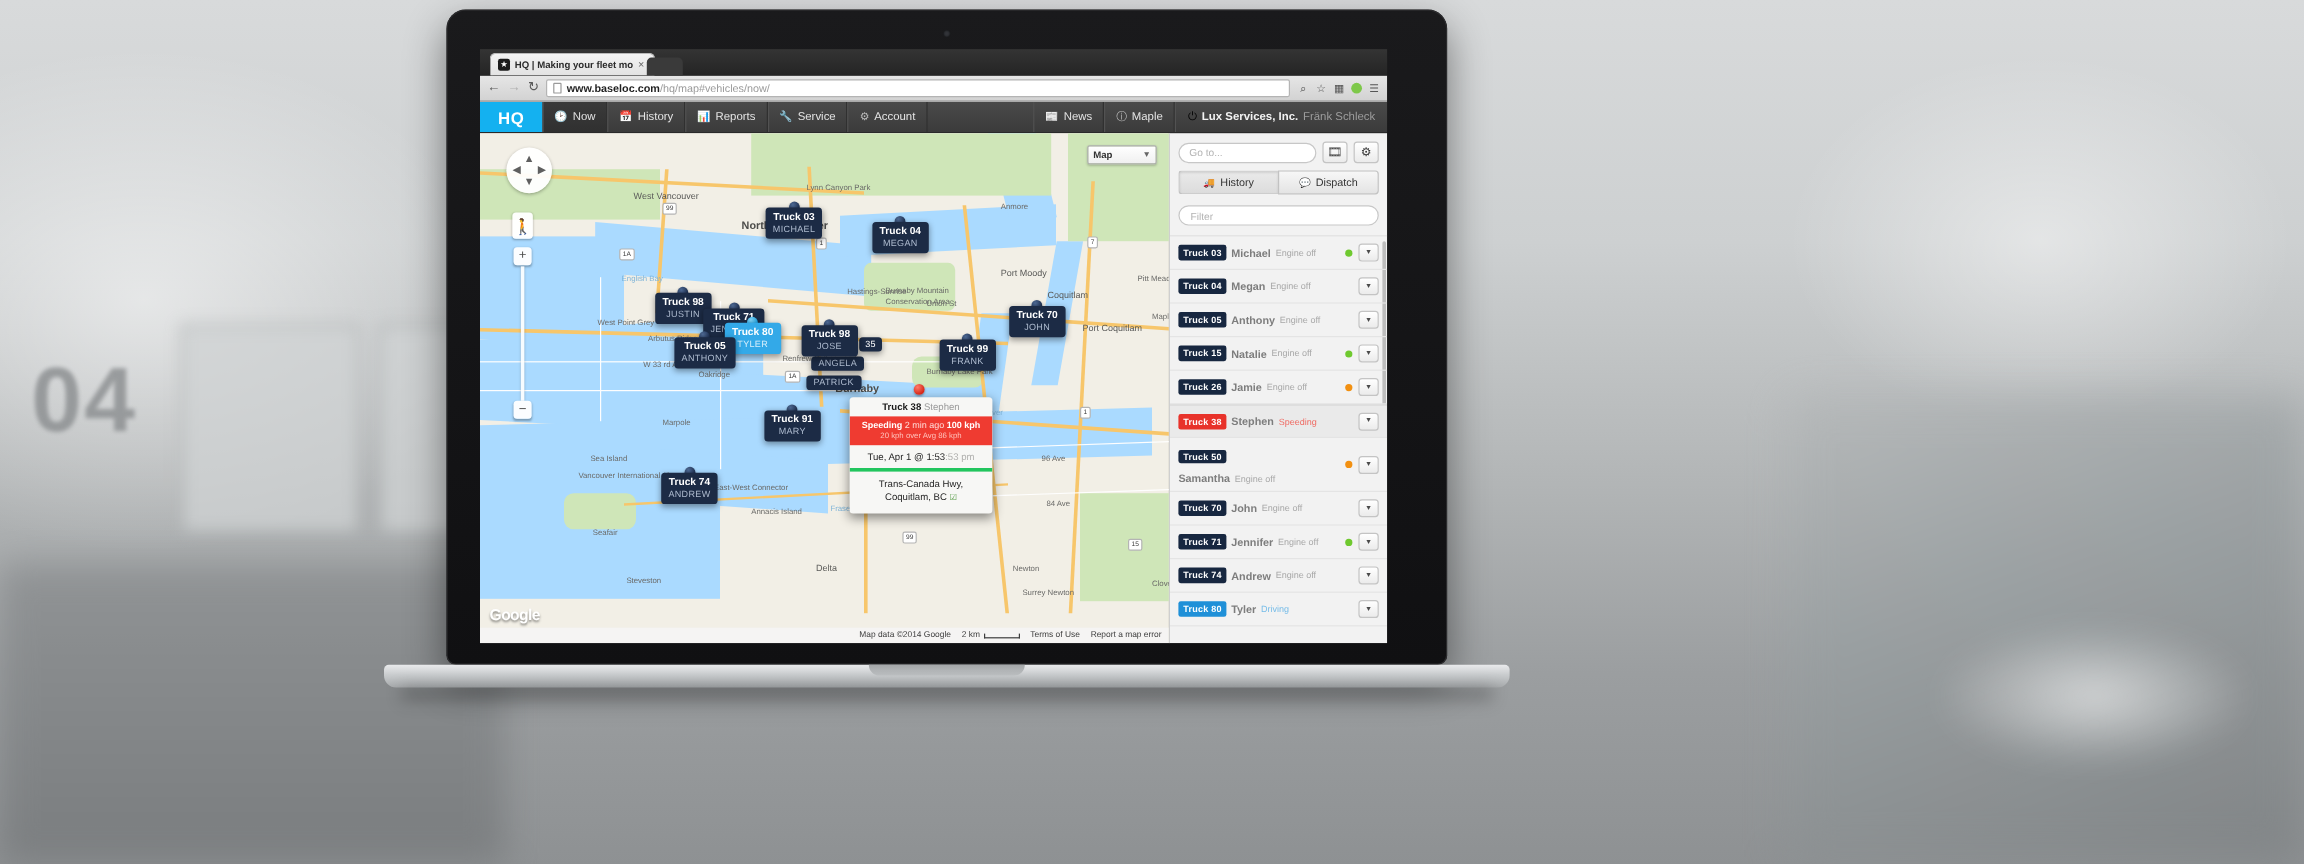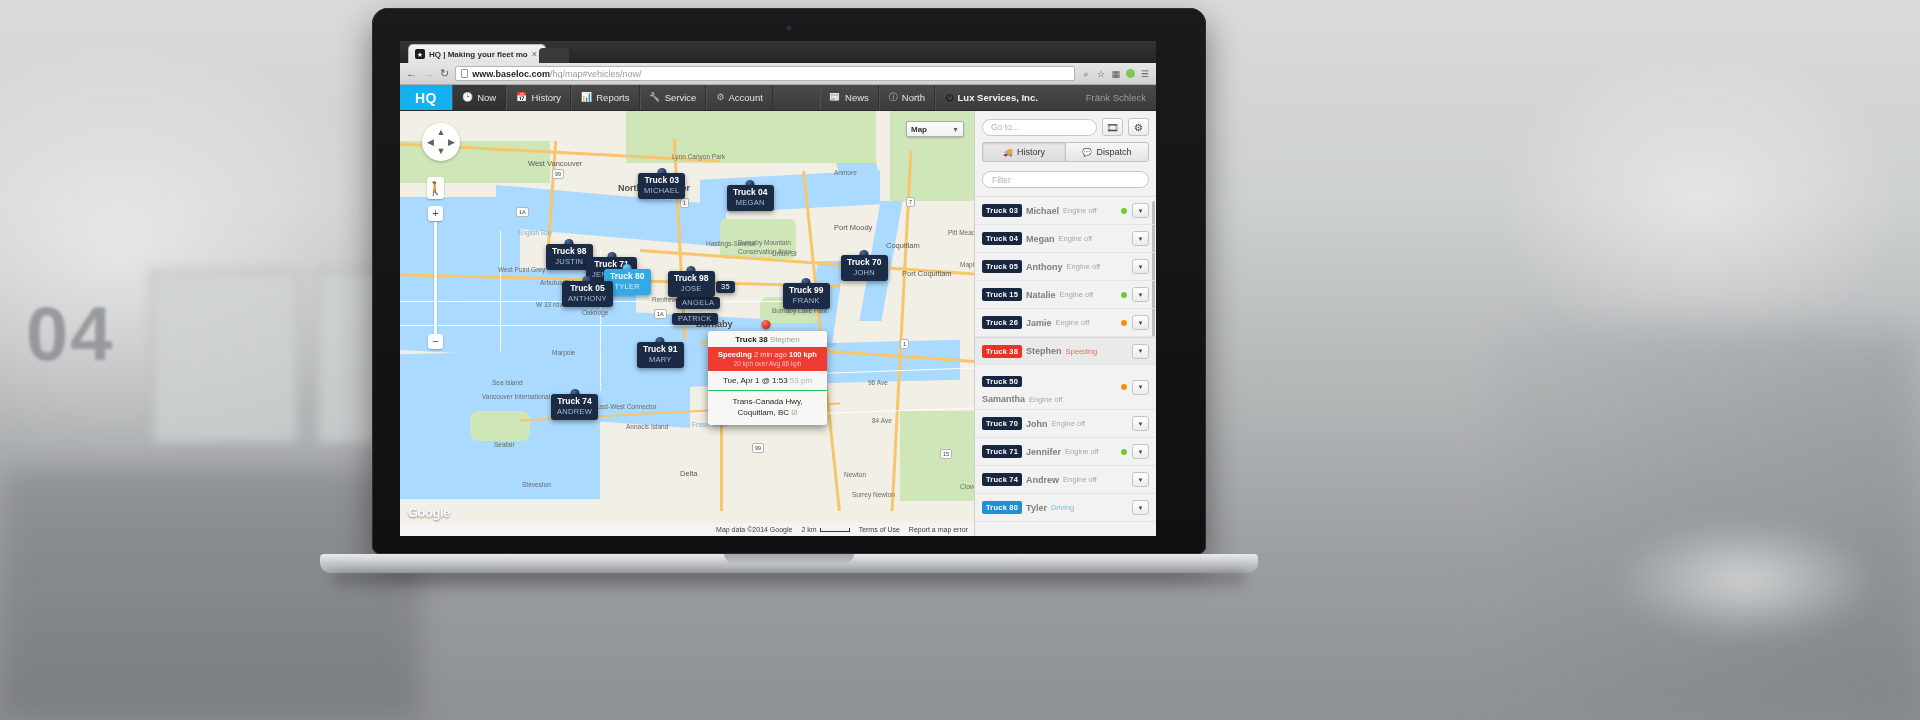--- a/index.html
+++ b/index.html
@@ -132,21 +132,21 @@
     display: flex; align-items: center; gap: 4px; padding: 0 9px;
     font-size: 9.5px; color: #e4e4e4; border-right: 1px solid #303030;
     border-left: 1px solid #525252; white-space: nowrap;
   }
   .navitem.active { background: linear-gradient(180deg,#3a3a3a,#303030); }
   .navitem .ic { font-size: 9px; color: #bdbdbd; line-height: 1; }
   #navspacer { flex: 1; }
   #navright { display: flex; align-items: stretch; }
   #account { display: flex; align-items: center; gap: 4px; padding: 0 10px; font-size: 9.5px; border-left: 1px solid #525252; }
   #account .co { color: #f2f2f2; font-weight: bold; }
-  #account .usr { color: #9d9d9d; margin-left: 44px; }
+  #account .usr { color: #9d9d9d; }
 
   
   #body { position: absolute; left: 0; top: 70px; right: 0; bottom: 0; display: flex; }
 
   
   #map { position: relative; flex: 1; overflow: hidden; background: #e8e6dd; }
   #mapCanvas { position: absolute; inset: 0; }
   .water { position: absolute; background: #aadaff; }
   .land  { position: absolute; background: #f2efe6; }
   .park  { position: absolute; background: #cfe6b8; }
@@ -236,21 +236,21 @@
     box-shadow: 0 3px 9px rgba(0,0,0,.45); overflow: hidden; z-index: 40;
   }
   #popHead { text-align: center; padding: 4px 4px 3px; font-size: 8px; }
   #popHead b { color: #1a1a1a; font-weight: bold; }
   #popHead span { color: #9b9b9b; }
   #popAlert { background: #ef3b31; padding: 3px 4px 4px; text-align: center; }
   #popAlert .l1 { font-size: 7.5px; color: #ffd9d5; }
   #popAlert .l1 b { color: #fff; font-weight: bold; }
   #popAlert .l1 .sp { color: #fff; font-weight: bold; }
   #popAlert .l2 { font-size: 6.5px; color: #ffc2bc; margin-top: 1px; }
-  #popTime { text-align: center; padding: 5px 4px; font-size: 8px; color: #1f1f1f; border-bottom: 1px solid #22c55e; }
+  #popTime { text-align: center; padding: 5px 4px; font-size: 8px; color: #1f1f1f; border-bottom: 3px solid #22c55e; }
   #popTime i { font-style: normal; color: #b0b0ae; }
   #popAddr { text-align: center; padding: 5px 6px 7px; font-size: 8px; color: #1f1f1f; line-height: 11px; }
   #popAddr .chk { color: #5a9e4a; font-size: 7px; }
 
   
   #sidebar { width: 182px; background: #f2f2f2; border-left: 1px solid #cfcfcf; display: flex; flex-direction: column; }
   #sbTop { padding: 7px 7px 6px; display: flex; align-items: center; gap: 5px; }
   #goto {
     flex: 1; height: 17px; border: 1px solid #c7c7c7; border-radius: 9px; background: #fff;
     font-size: 8.5px; color: #b3b3b3; padding: 0 8px; display: flex; align-items: center;
@@ -377,21 +377,21 @@
             <span>Account</span>
           </div>
           <div id="navspacer"></div>
           <div id="navright">
             <div class="navitem">
               <span class="ic">📰</span>
               <span>News</span>
             </div>
             <div class="navitem">
               <span class="ic">ⓘ</span>
-              <span>North</span>
+              <span>Maple</span>
             </div>
             <div id="account">
               <span class="ic">⏻</span>
               <span class="co">Lux Services, Inc.</span>
               <span class="usr">Fränk Schleck</span>
             </div>
           </div>
         </div>
 
         <div id="body">
@@ -438,21 +438,21 @@
               <div class="roadw" style="left:360px;top:260px;width:230px;height:1.4px;transform:skewY(-2deg)"></div>
               <div class="roadw" style="left:360px;top:300px;width:230px;height:1.4px;transform:skewY(-2deg)"></div>
             </div>
 
             <div id="mapLabels">
                 <div class="lbl med" style="left: 128px; top: 48px;">West Vancouver</div>
                 <div class="lbl big" style="left: 218px; top: 72px;">North Vancouver</div>
                 <div class="lbl " style="left: 272px; top: 42px;">Lynn Canyon Park</div>
                 <div class="lbl " style="left: 434px; top: 58px;">Anmore</div>
                 <div class="lbl med" style="left: 434px; top: 112px;">Port Moody</div>
-                <div class="lbl med" style="left: 486px; top: 130px;">Coquitlam</div>
+                <div class="lbl med" style="left: 473px; top: 130px;">Coquitlam</div>
                 <div class="lbl med" style="left: 502px; top: 158px;">Port Coquitlam</div>
                 <div class="lbl " style="left: 338px; top: 128px;">Burnaby Mountain</div>
                 <div class="lbl " style="left: 338px; top: 137px;">Conservation Area</div>
                 <div class="lbl wat" style="left: 118px; top: 118px;">English Bay</div>
                 <div class="lbl " style="left: 98px; top: 155px;">West Point Grey</div>
                 <div class="lbl " style="left: 140px; top: 168px;">Arbutus Ridge</div>
                 <div class="lbl " style="left: 136px; top: 190px;">W 33 rd Ave</div>
                 <div class="lbl " style="left: 182px; top: 198px;">Oakridge</div>
                 <div class="lbl " style="left: 306px; top: 129px;">Hastings-Sunrise</div>
                 <div class="lbl " style="left: 372px; top: 139px;">Union St</div>

